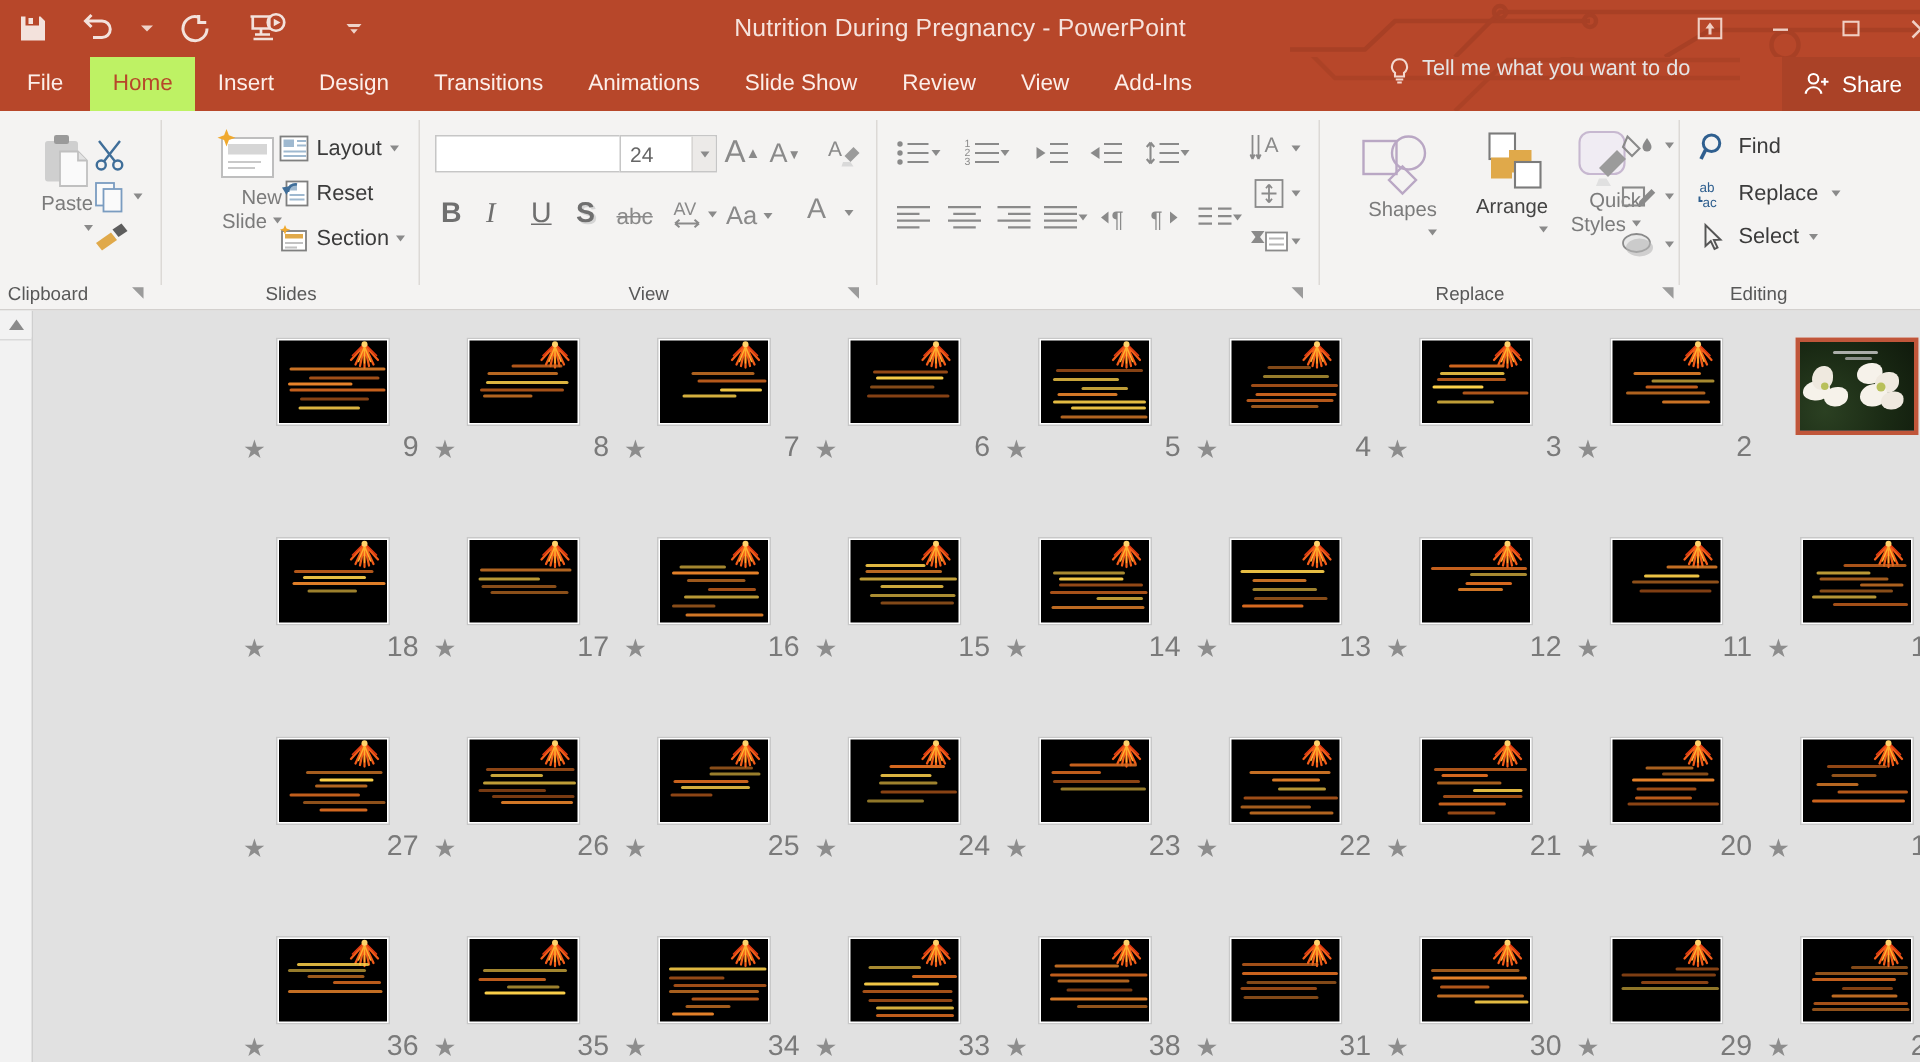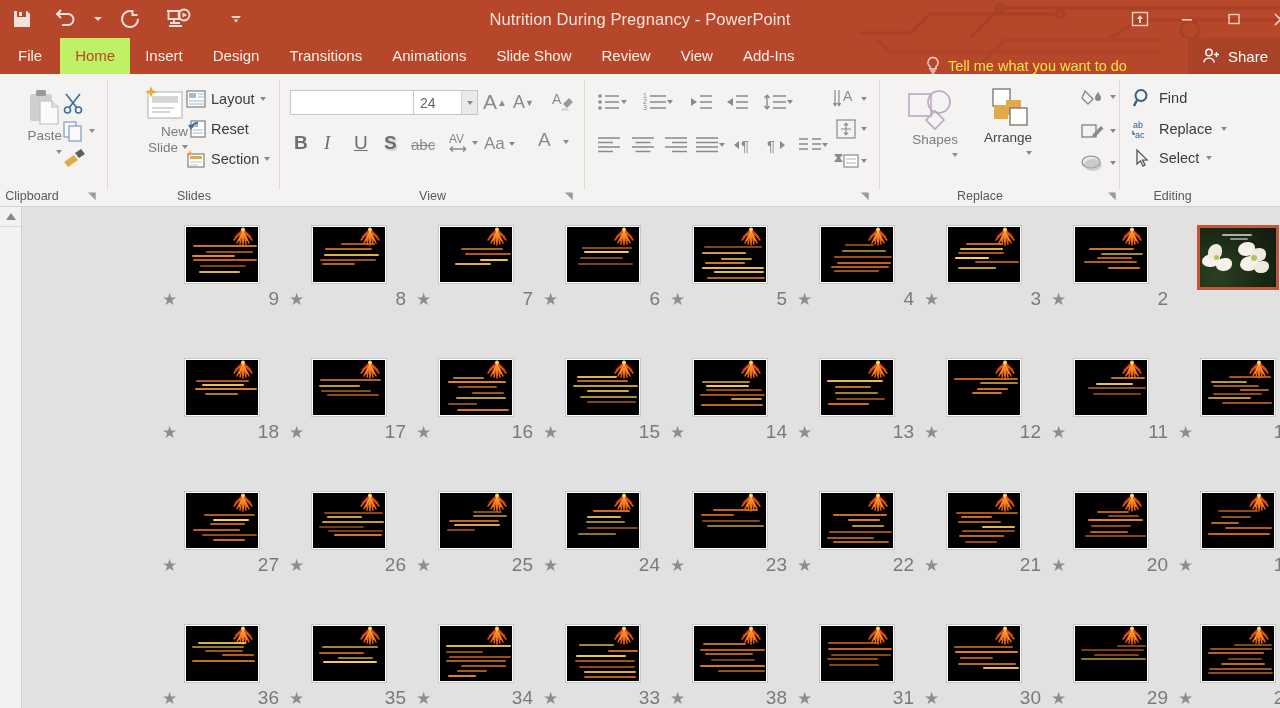--- a/index.html
+++ b/index.html
@@ -40,22 +40,22 @@
   }
   .tb2-deco { position: absolute; right: 120px; top: -14px; width: 330px; height: 50px; opacity: .5; }
   .tabs { position: absolute; left: 0; top: 0; height: 36px; display: flex; align-items: stretch; }
   .tab {
     padding: 0 15px; height: 36px; line-height: 36px; color: #fceee9; font-size: 15px;
     white-space: nowrap;
   }
   .tab.file { padding: 0 18px; }
   .tab.active { background: #bef264; color: #b7472a; }
   .tellme {
-    position: absolute; left: 925px; top: 0; height: 36px; display: flex; align-items: flex-end;
-    color: #fde047; font-size: 14.5px; gap: 7px;
+    position: absolute; left: 925px; top: 0; height: 36px; display: flex; align-items: flex-start;
+    color: #e5e5e5; font-size: 14.5px; gap: 7px;
   }
   .share {
     position: absolute; right: 0; top: 0; height: 36px; display: flex; align-items: center;
     gap: 7px; padding: 0 12px 0 14px; color: #fff; font-size: 15px; background: rgba(0,0,0,.07);
   }
 
   
   .ribbon {
     position: absolute; left: 0; top: 74px; width: 1280px; height: 133px;
     background: #f4f3f2; border-bottom: 1px solid #d3d0ce;
@@ -500,20 +500,32 @@
       </div>
       <div class="vbtn" style="left:72px; top:12px; width:80px;">
         <svg width="44" height="44" viewBox="0 0 44 44">
           <rect x="5" y="3" width="17" height="17" fill="#fff" stroke="#7b7b7b" stroke-width="1.4"></rect>
           <rect x="18" y="14" width="15" height="15" fill="#e0a94a"></rect>
           <rect x="6" y="19" width="14" height="14" fill="#e0a94a"></rect>
           <rect x="22" y="22" width="17" height="17" fill="#fff" stroke="#7b7b7b" stroke-width="1.4"></rect>
         </svg>
         <div class="btn-lbl dark">Arrange</div>
         <span class="tri" style="margin-top:5px"></span>
+      </div>
+      <div class="vbtn" style="left:150px; top:12px; width:64px;">
+        <svg width="44" height="40" viewBox="0 0 44 40">
+          <rect x="3" y="2" width="30" height="28" rx="7" fill="#f0ecf3" stroke="#c7b8d0" stroke-width="1.4"></rect>
+          <path fill="#9b9b9b" d="M16 26 L28 14 l6 6 -12 12z"></path>
+          <path fill="#e0e0e0" d="M14 38 h10 l-3-5 -5 0z"></path>
+        </svg>
+        <div class="btn-lbl">Quick</div>
+        <div style="display:flex;align-items:center;gap:4px">
+          <span class="btn-lbl">Styles</span>
+          <span class="tri"></span>
+        </div>
       </div>
       <div class="fbtn" style="left:200px; top:12px;">
         <svg width="24" height="22" viewBox="0 0 24 22">
           <path fill="none" stroke="#8a8a8a" stroke-width="1.4" d="M5 5 L13 13 L8 18 L2 12z"></path>
           <path fill="#8a8a8a" d="M18 6 c2 3 3 4.5 3 6 a3 3 0 0 1 -6 0 c0-1.5 1-3 3-6z"></path>
         </svg>
         <span class="tri" style="margin-left:6px"></span>
       </div>
       <div class="fbtn" style="left:200px; top:46px;">
         <svg width="24" height="22" viewBox="0 0 24 22">

